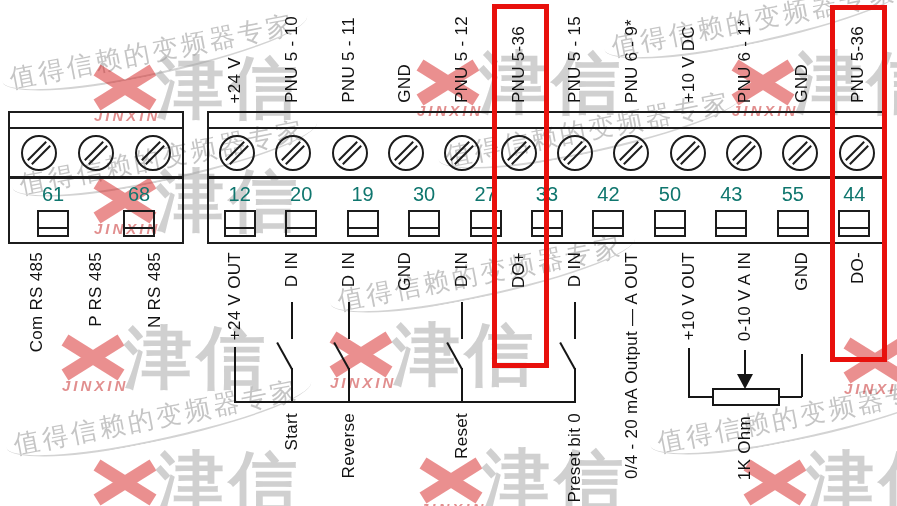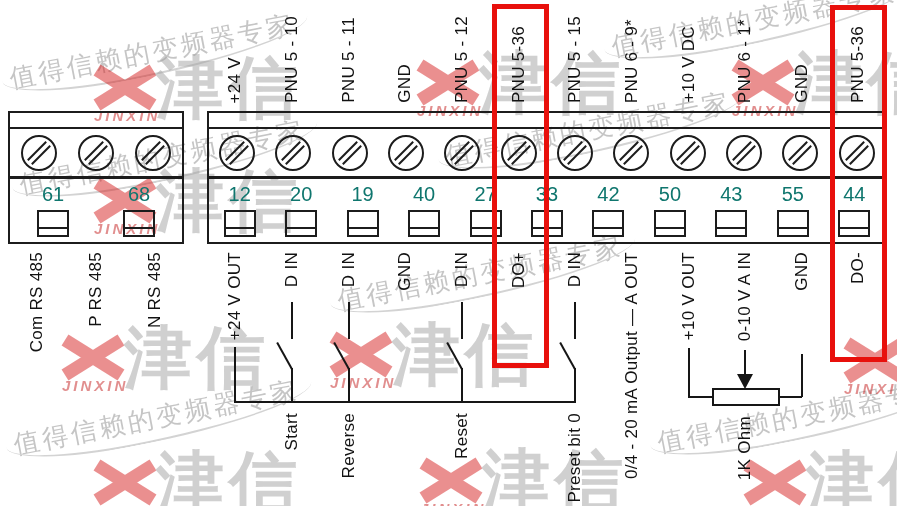--- a/index.html
+++ b/index.html
@@ -196,21 +196,21 @@
         </div>
       <div class="tcol">
           <div class="tnum">20</div>
           <div class="sq"></div>
         </div>
       <div class="tcol">
           <div class="tnum">19</div>
           <div class="sq"></div>
         </div>
       <div class="tcol">
-          <div class="tnum">40</div>
+          <div class="tnum">30</div>
           <div class="sq"></div>
         </div>
       <div class="tcol">
           <div class="tnum">27</div>
           <div class="sq"></div>
         </div>
       <div class="tcol">
           <div class="tnum">33</div>
           <div class="sq"></div>
         </div>

